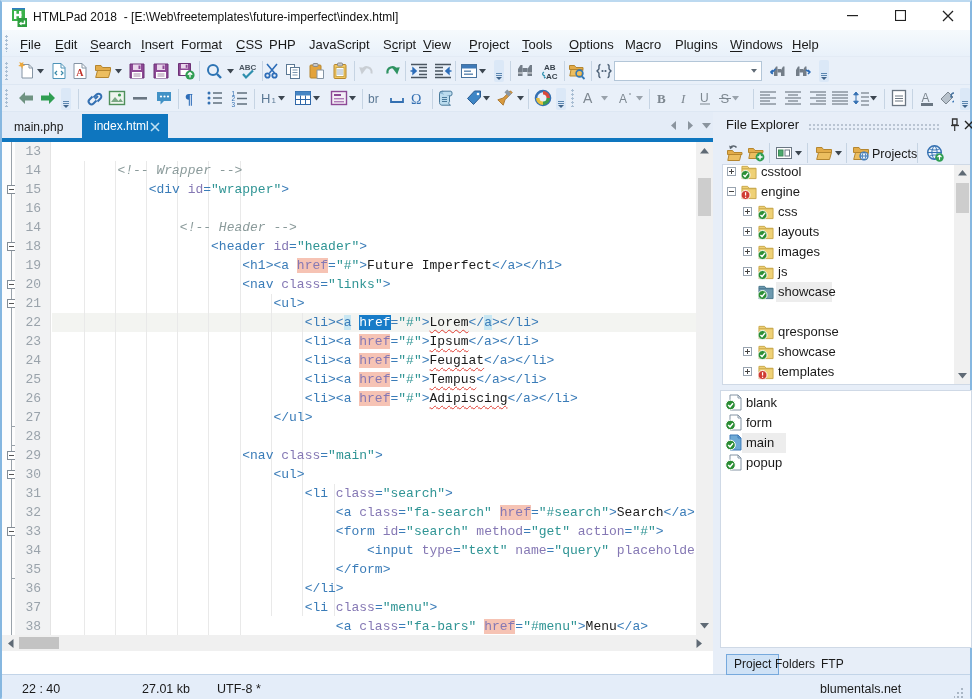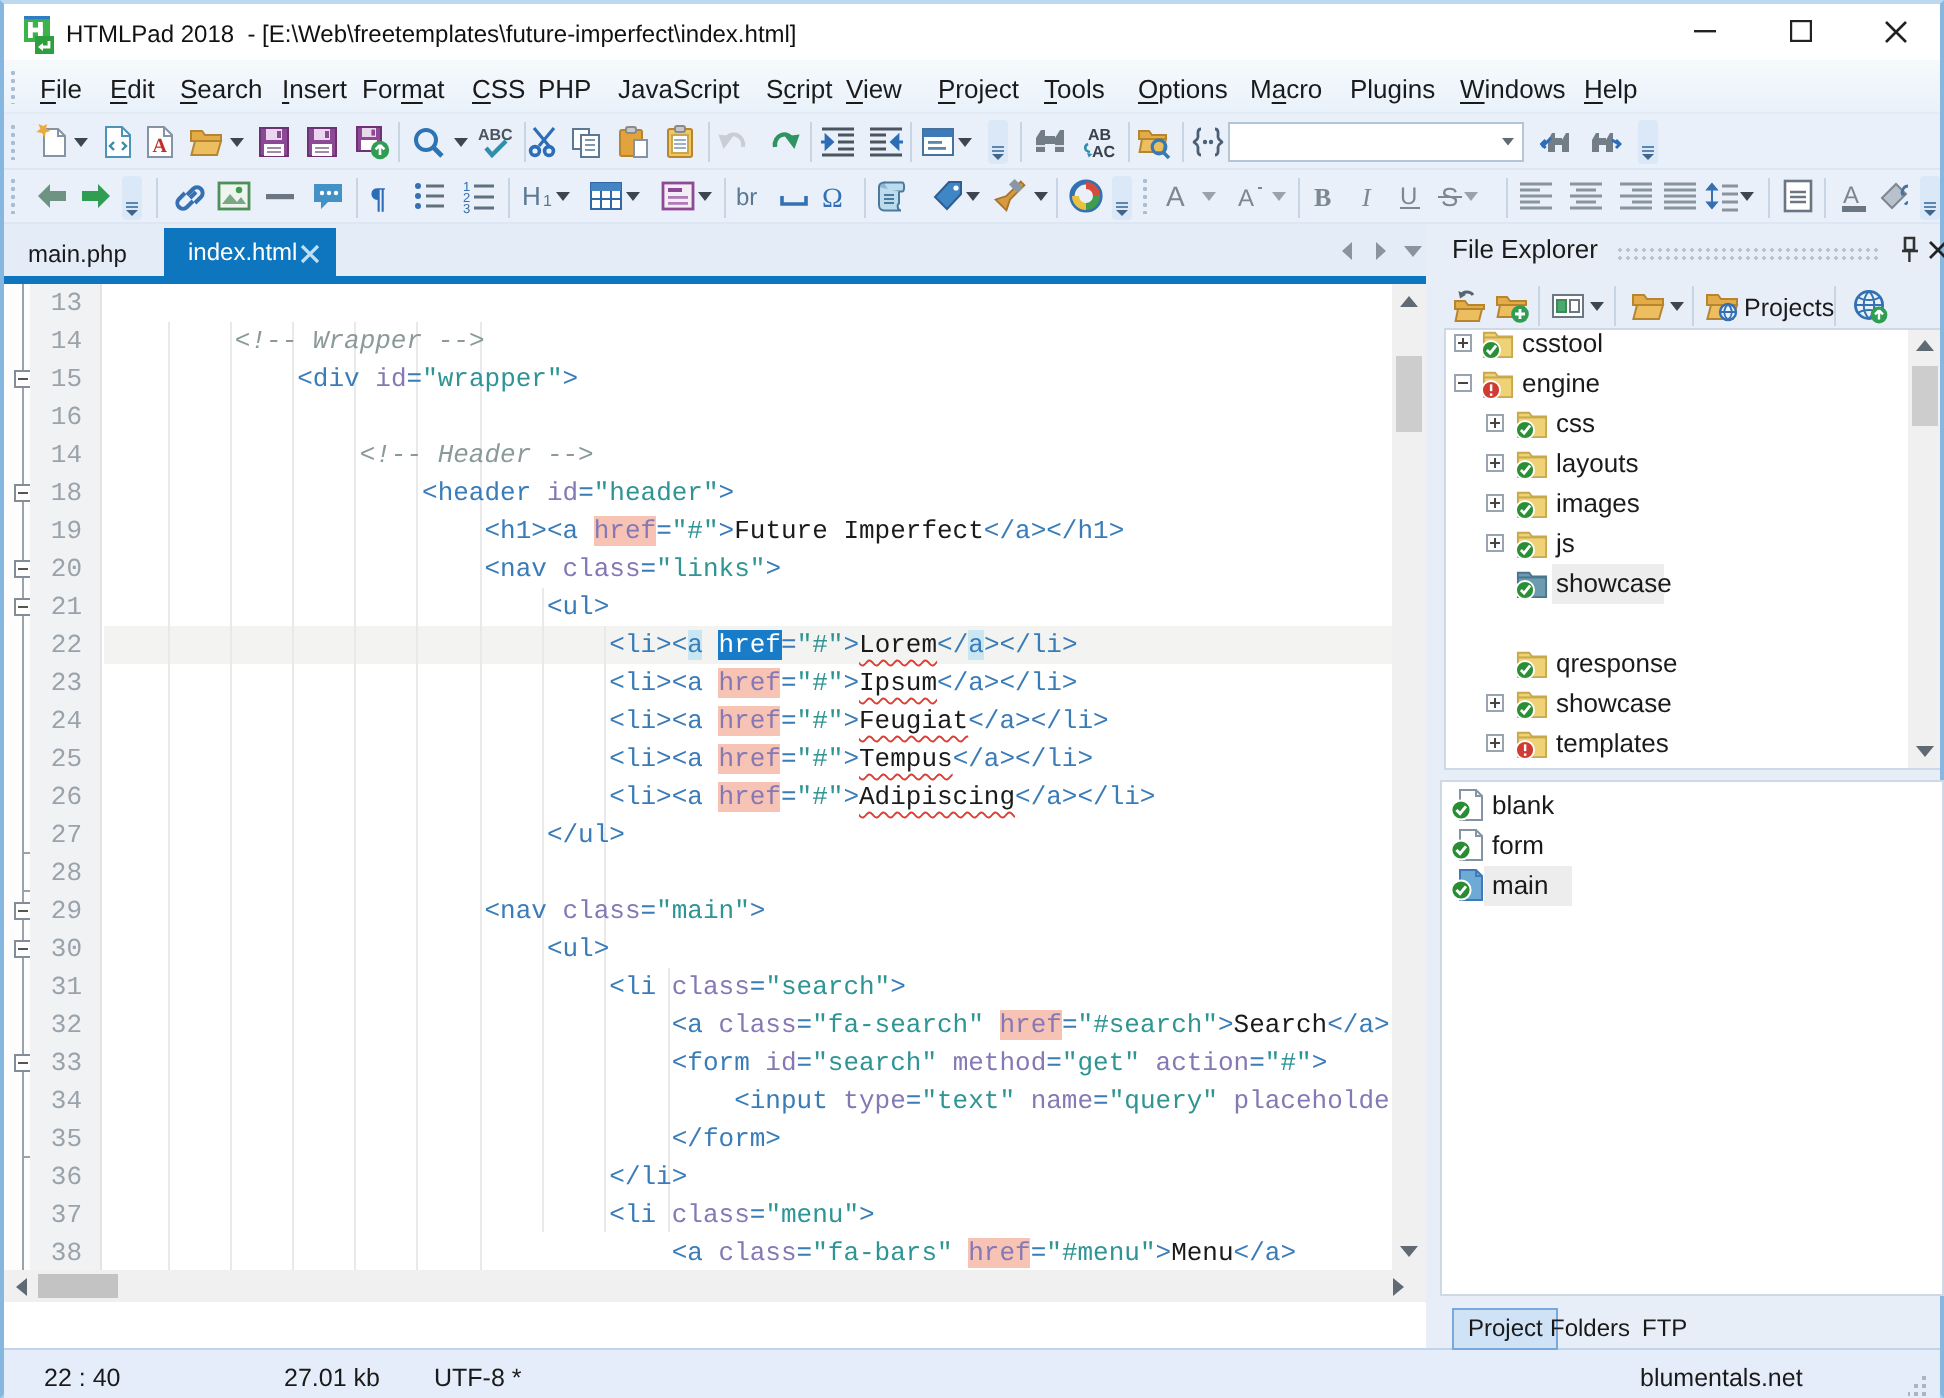--- a/index.html
+++ b/index.html
@@ -807,20 +807,29 @@
       <div class="trow" style="top:42px">
         <div class="abs" style="left:21px;top:0;width:44px;height:20px;background:#ededed"></div>
         <svg class="abs" style="left:4px;top:1px" width="18" height="17" viewBox="0 0 18 17">
             <path d="M5 1h8l3 3v12H5z" fill="#6eaad6" stroke="#3f7ab8"></path>
             <path d="M13 1v3h3" fill="none" stroke="#3f7ab8"></path>
             <circle cx="5.5" cy="11" r="4.8" fill="#2a8c33" stroke="#fff"></circle>
             <path d="M3.2 11l1.8 1.8 3-3.6" stroke="#fff" stroke-width="1.5" fill="none"></path>
           </svg>
         <span class="tlabel" style="left:25px">main</span>
       </div>
+      <div class="trow" style="top:62px">
+        <svg class="abs" style="left:4px;top:1px" width="18" height="17" viewBox="0 0 18 17">
+            <path d="M5 1h8l3 3v12H5z" fill="#fff" stroke="#8494a4"></path>
+            <path d="M13 1v3h3" fill="none" stroke="#8494a4"></path>
+            <circle cx="5.5" cy="11" r="4.8" fill="#2a8c33" stroke="#fff"></circle>
+            <path d="M3.2 11l1.8 1.8 3-3.6" stroke="#fff" stroke-width="1.5" fill="none"></path>
+          </svg>
+        <span class="tlabel" style="left:25px">popup</span>
+      </div>
     </div>
     <div class="ptabs">
       <span class="abs" style="left:13px;top:3px;background:#cfe2f6;border:1px solid #76a9dd;padding:2px 7px 3px">Project</span>
       <span class="abs" style="left:62px;top:6px">Folders</span>
       <span class="abs" style="left:108px;top:6px">FTP</span>
     </div>
   </div>
 </div>
 
 </body></html>

